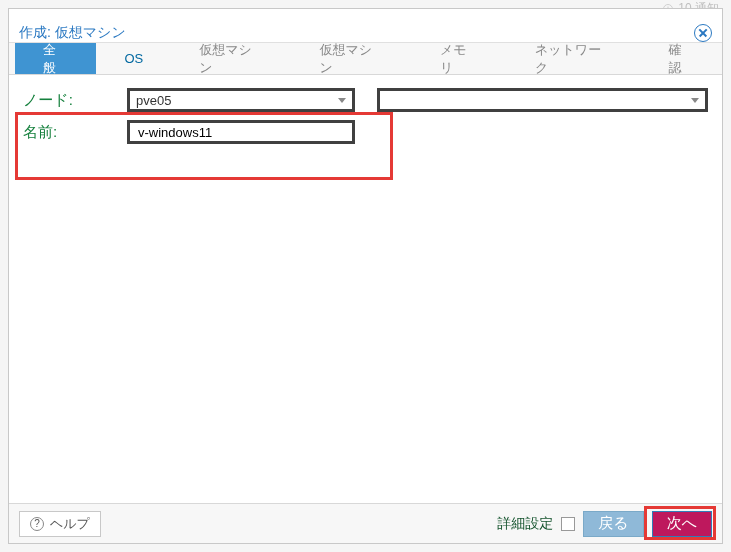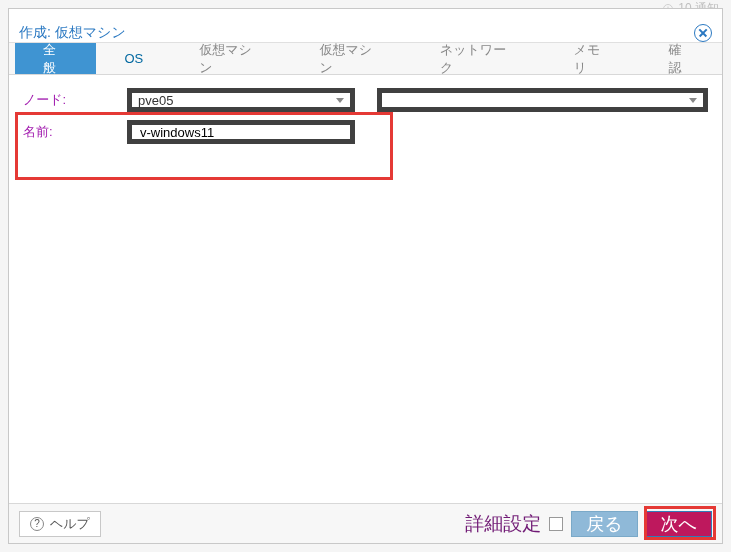--- a/index.html
+++ b/index.html
@@ -100,27 +100,27 @@
   }
   .col { flex: 1; }
   .row {
     display: flex;
     align-items: center;
     margin-bottom: 6px;
     height: 26px;
   }
   .row label {
     width: 104px;
-    color: #a21caf;
-    font-size: 13px;
+    color: #15803d;
+    font-size: 15px;
   }
   .field {
     flex: 1;
     height: 24px;
-    border: 5px solid #404040;
+    border: 3px solid #404040;
     background: #fff;
     display: flex;
     align-items: center;
     padding: 0 6px;
     font-size: 13px;
     color: #333;
     position: relative;
   }
   .field input {
     border: none;
@@ -179,36 +179,36 @@
     color: #555;
   }
   .help-icon {
     width: 14px; height: 14px;
     border: 1px solid #888;
     border-radius: 50%;
     display: flex; align-items: center; justify-content: center;
     font-size: 10px; color: #555;
   }
   .footer .spacer { flex: 1; }
-  .adv-label { font-size: 19px; color: #701a75; }
+  .adv-label { font-size: 14px; color: #14532d; }
   .adv-check {
     width: 14px; height: 14px;
     border: 1px solid #999;
     background: #fff;
     cursor: pointer;
   }
   .btn {
     height: 26px;
     min-width: 58px;
     display: flex;
     align-items: center;
     justify-content: center;
     padding: 0 14px;
     color: #fff;
-    font-size: 18px;
+    font-size: 15px;
     cursor: pointer;
     border: 1px solid #2f7db8;
   }
   .btn-secondary { background: #8fb9d8; border-color: #7aa9c8; }
   .btn-primary   { background: #be185d; }
   .hl2 {
     left: auto; right: 6px; bottom: 3px; top: auto;
     width: 72px; height: 34px;
     position: absolute;
   }
@@ -239,24 +239,24 @@
     <div class="tab next">
         <span>OS</span>
       </div>
     <div class="tab">
         <span>仮想マシン</span>
       </div>
     <div class="tab">
         <span>仮想マシン</span>
       </div>
     <div class="tab">
+        <span>メモリ</span>
+      </div>
+    <div class="tab">
         <span>ネットワーク</span>
-      </div>
-    <div class="tab">
-        <span>メモリ</span>
       </div>
     <div class="tab">
         <span>確認</span>
       </div>
   </div>
 
   <div class="body">
     <div class="form-columns">
       <div class="col">
         <div class="row">

